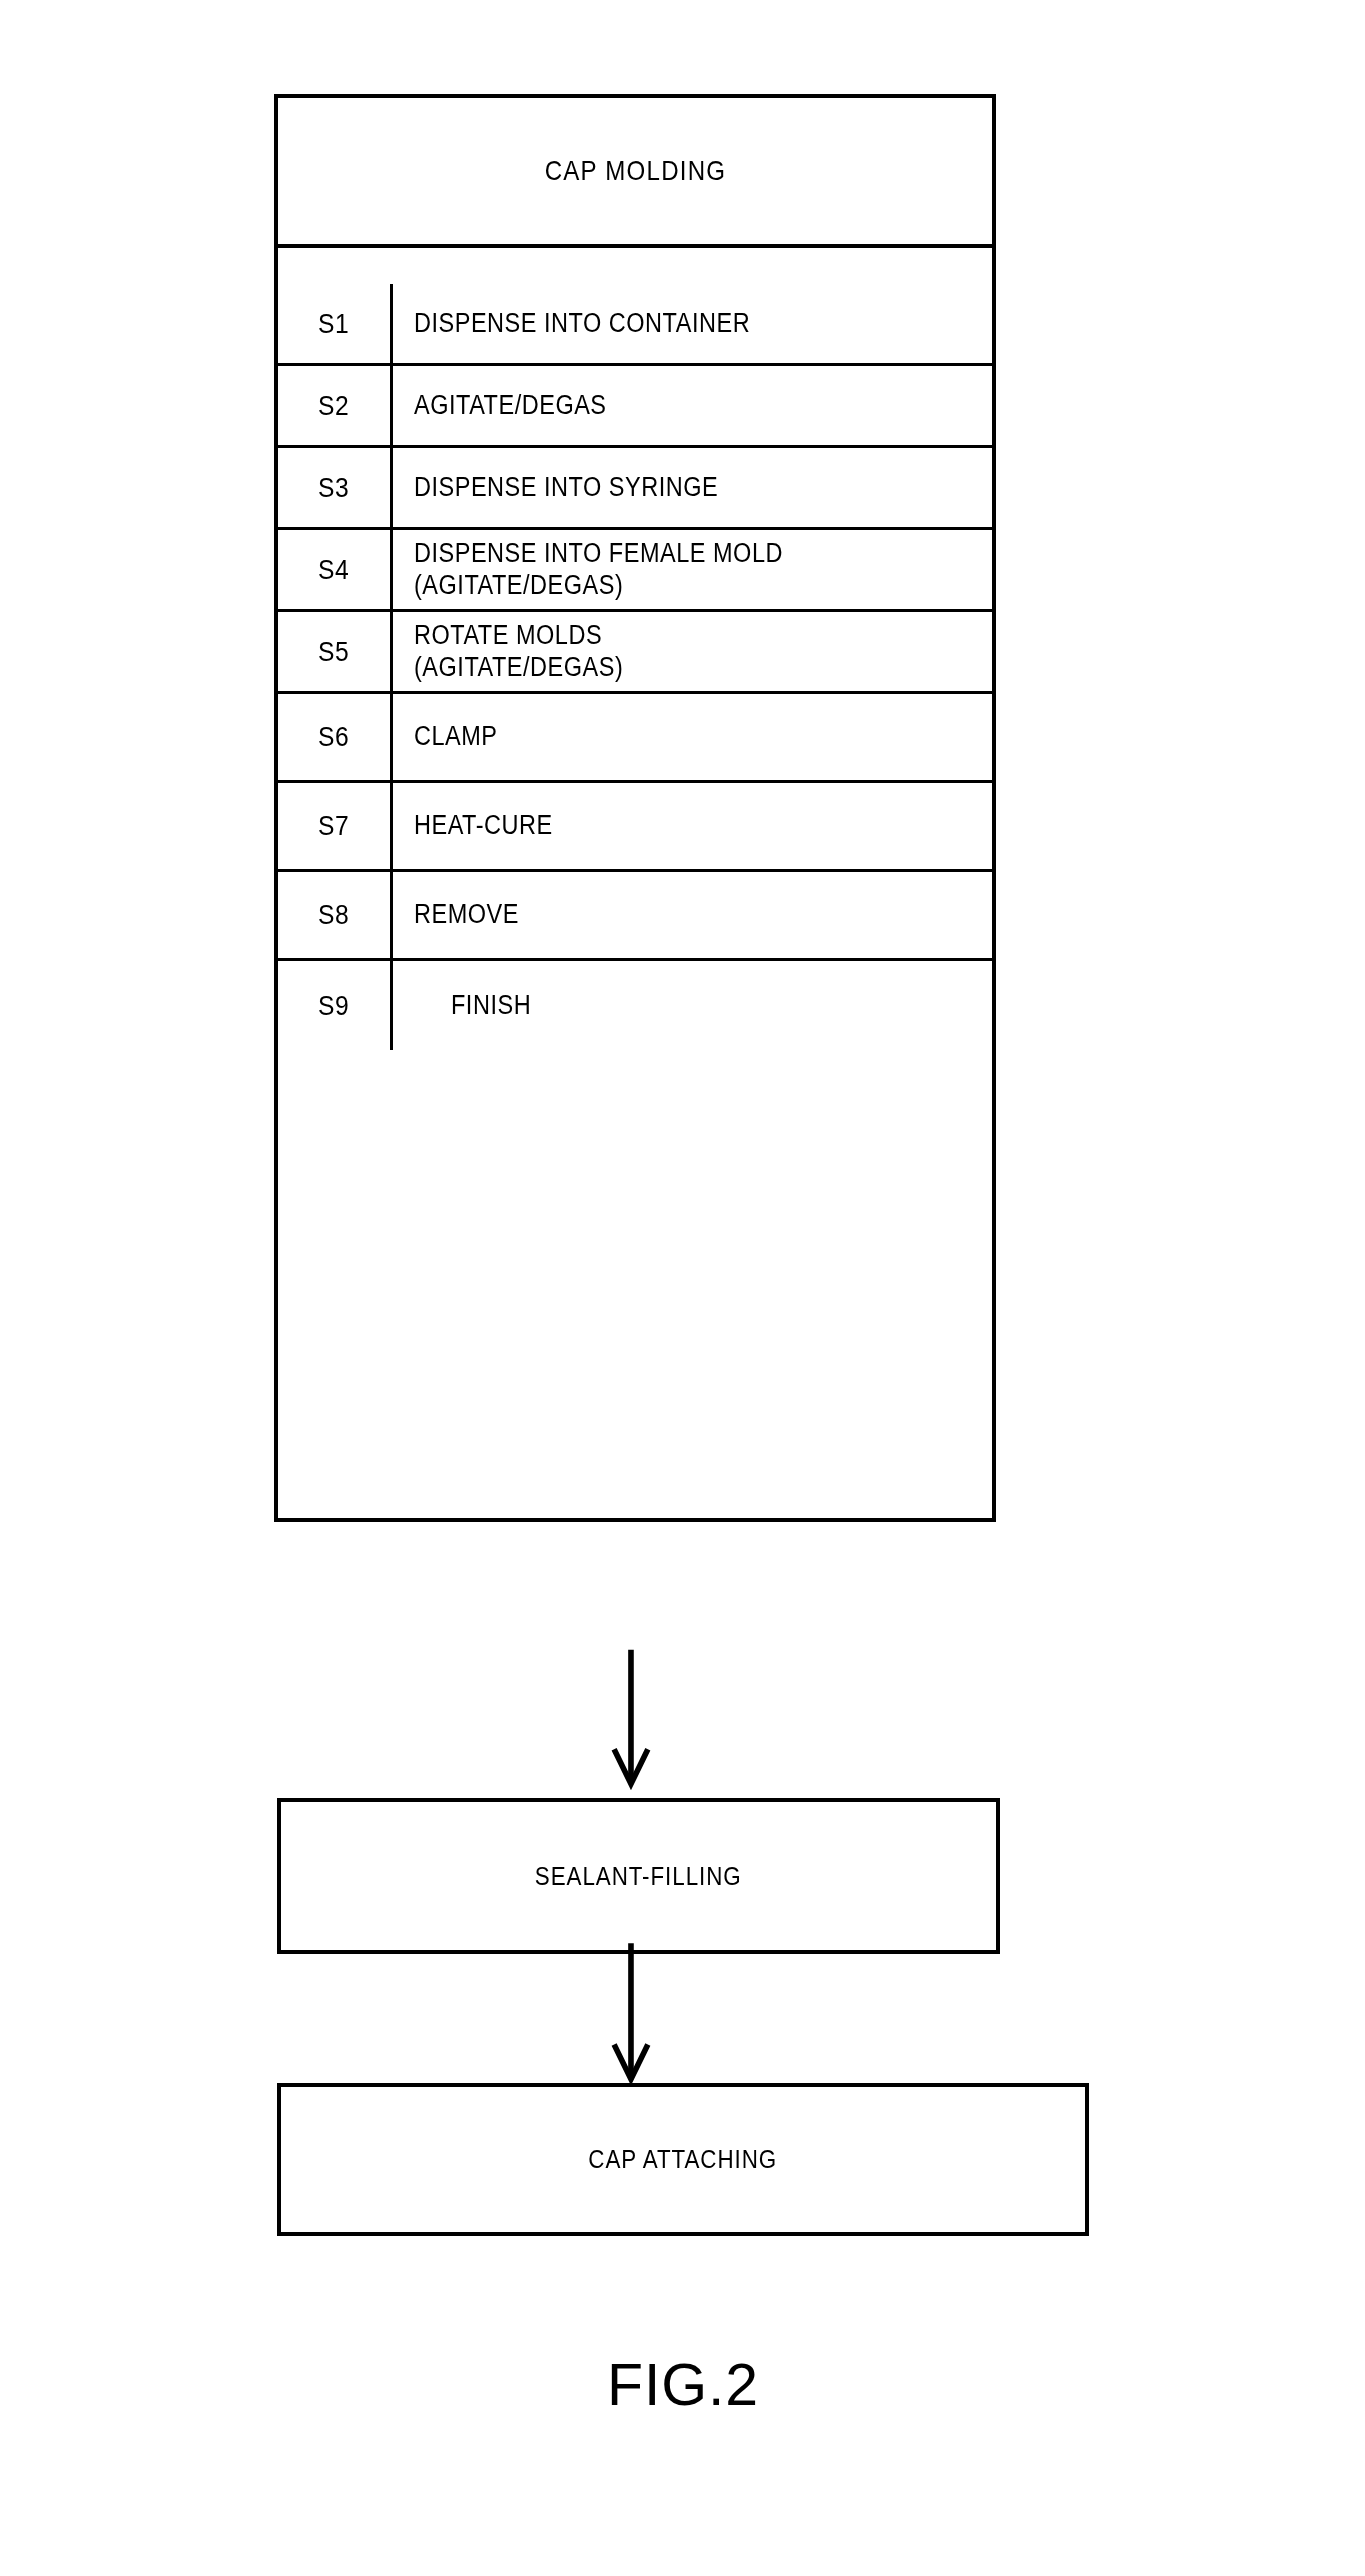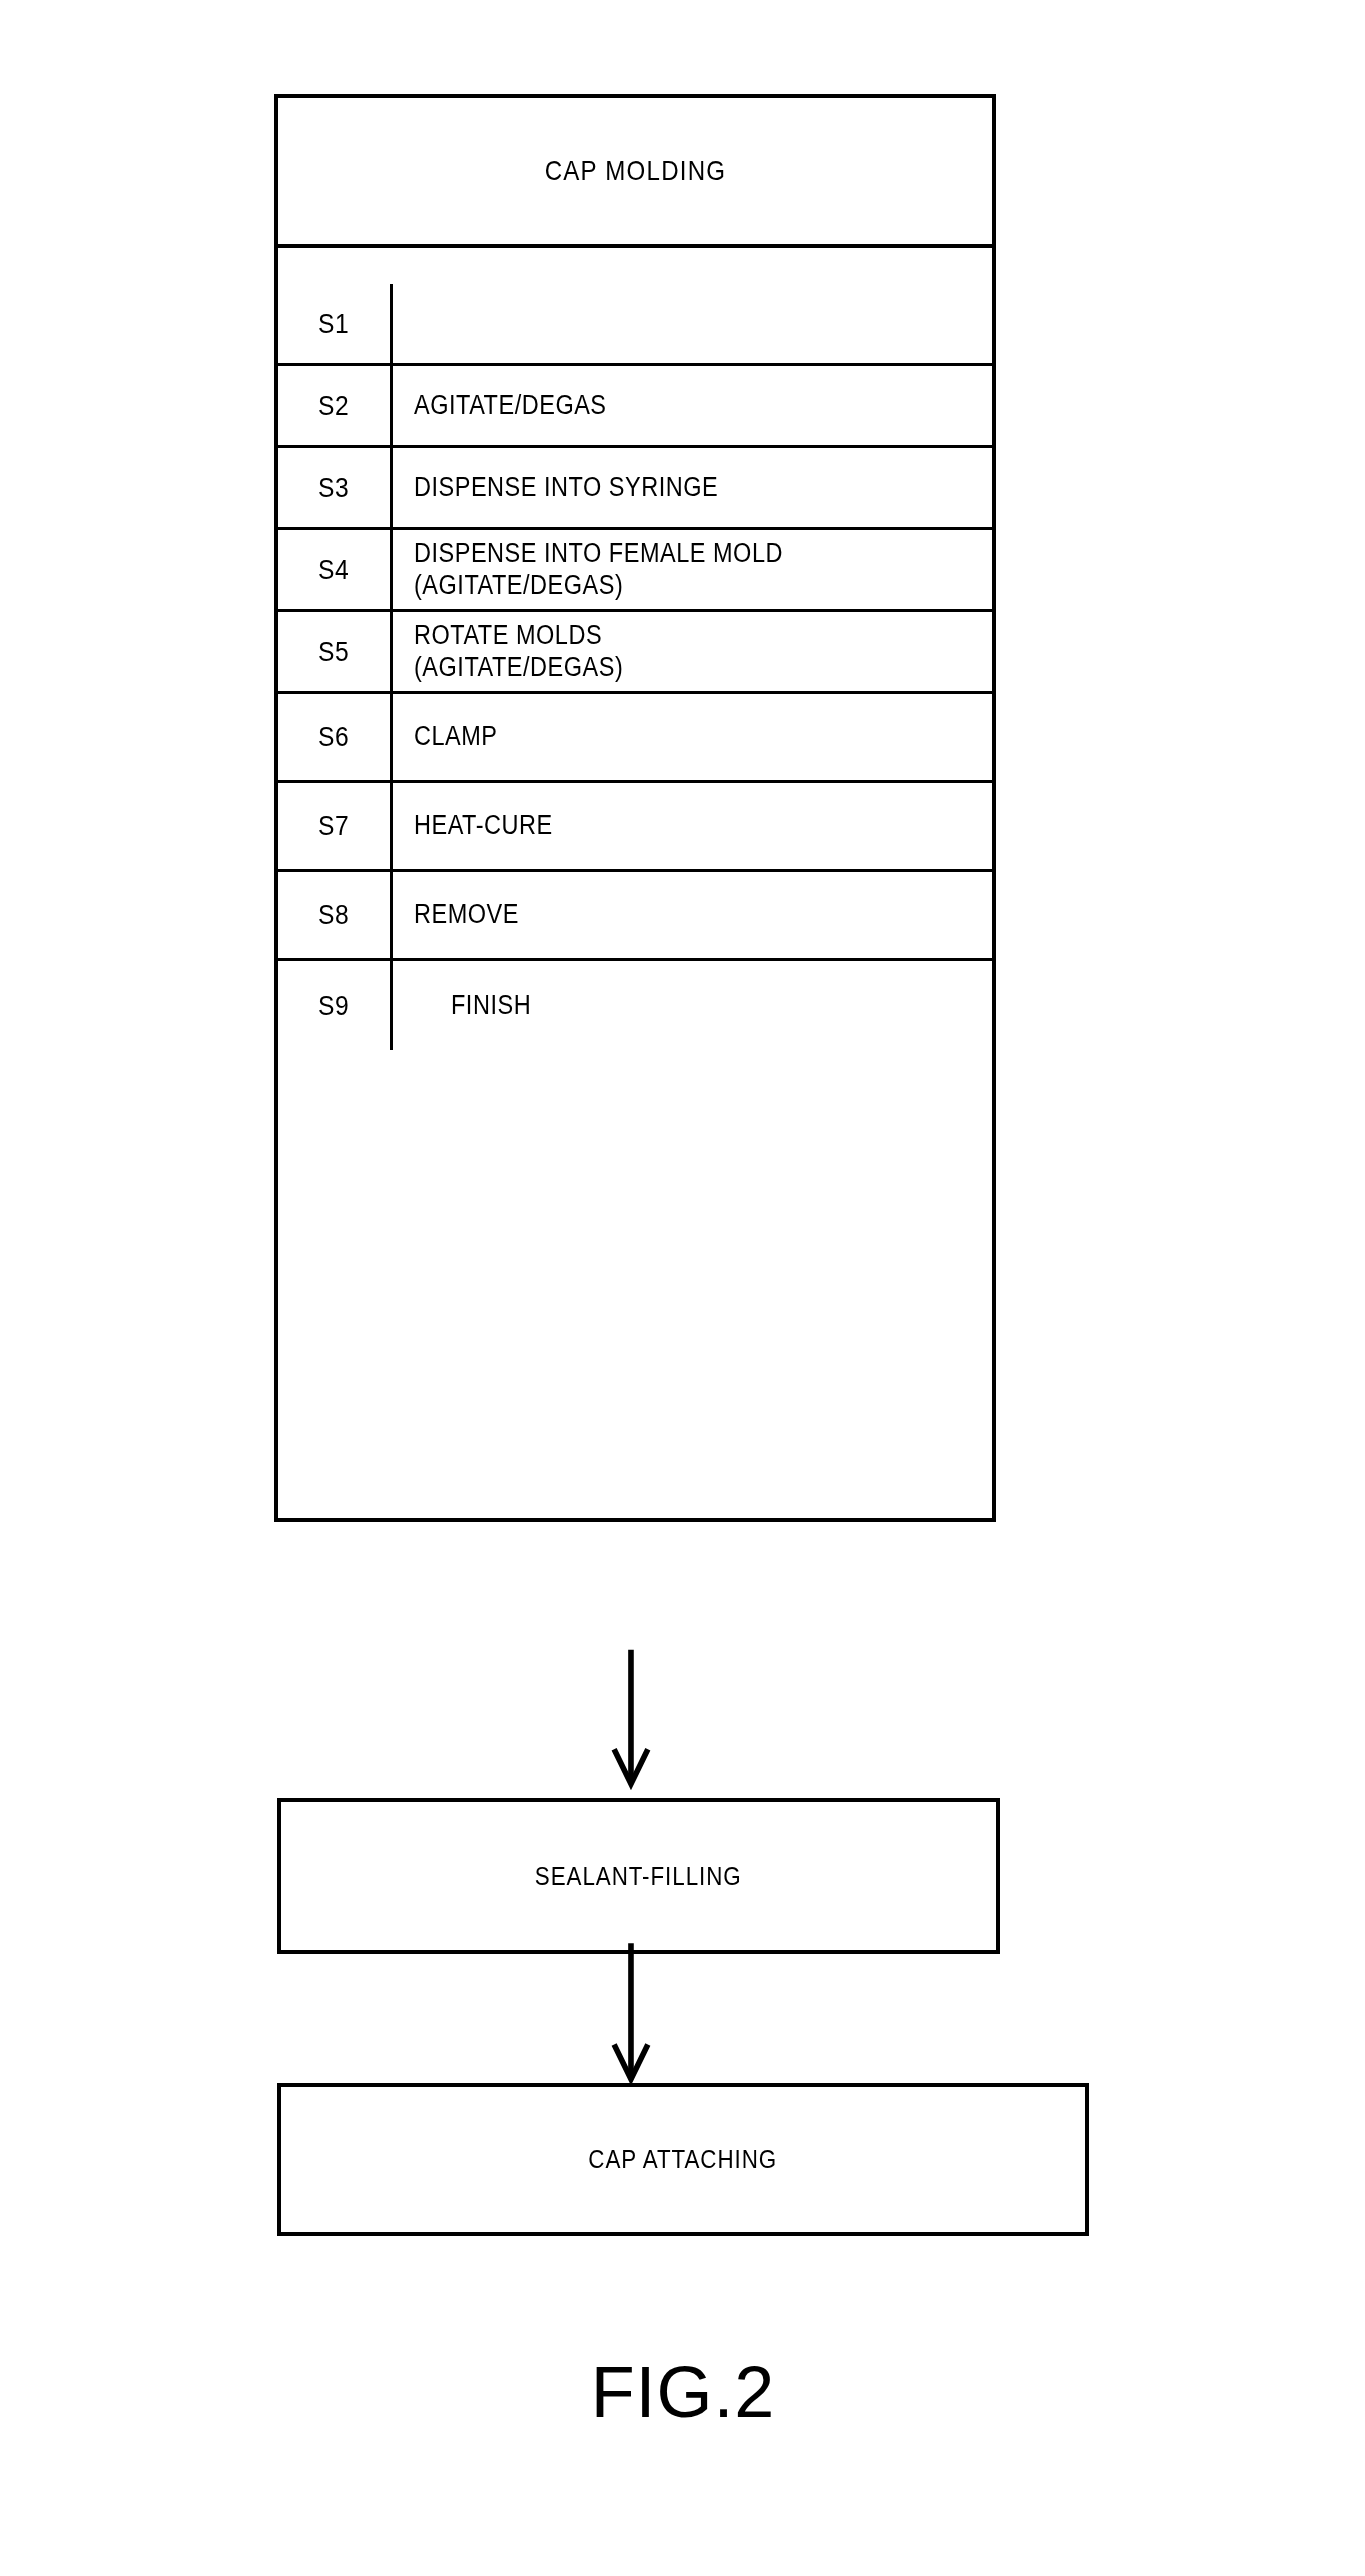--- a/index.html
+++ b/index.html
@@ -153,40 +153,43 @@
     height: 153px;
   }
 
   
   #figure-caption {
     position: absolute;
     left: 0;
     top: 2351px;
     width: 1366px;
     text-align: center;
-    font-size: 72px;
+    font-size: 59px;
     letter-spacing: 0.9px;
   }
 </style>
 </head>
 <body>
 
 <div id="figure-root">
 
   <div class="molding-table">
 
     <div class="molding-header">
       <div class="htext">CAP MOLDING</div>
     </div>
 
     <div class="steps-body">
 
       <div class="step-row h-a">
         <div class="step-id">
           <span>S1</span>
+        </div>
+        <div class="step-label">
+          <div class="line">DISPENSE INTO CONTAINER</div>
         </div>
       </div>
 
       <div class="step-row h-a">
         <div class="step-id">
           <span>S2</span>
         </div>
         <div class="step-label">
           <div class="line">AGITATE/DEGAS</div>
         </div>

